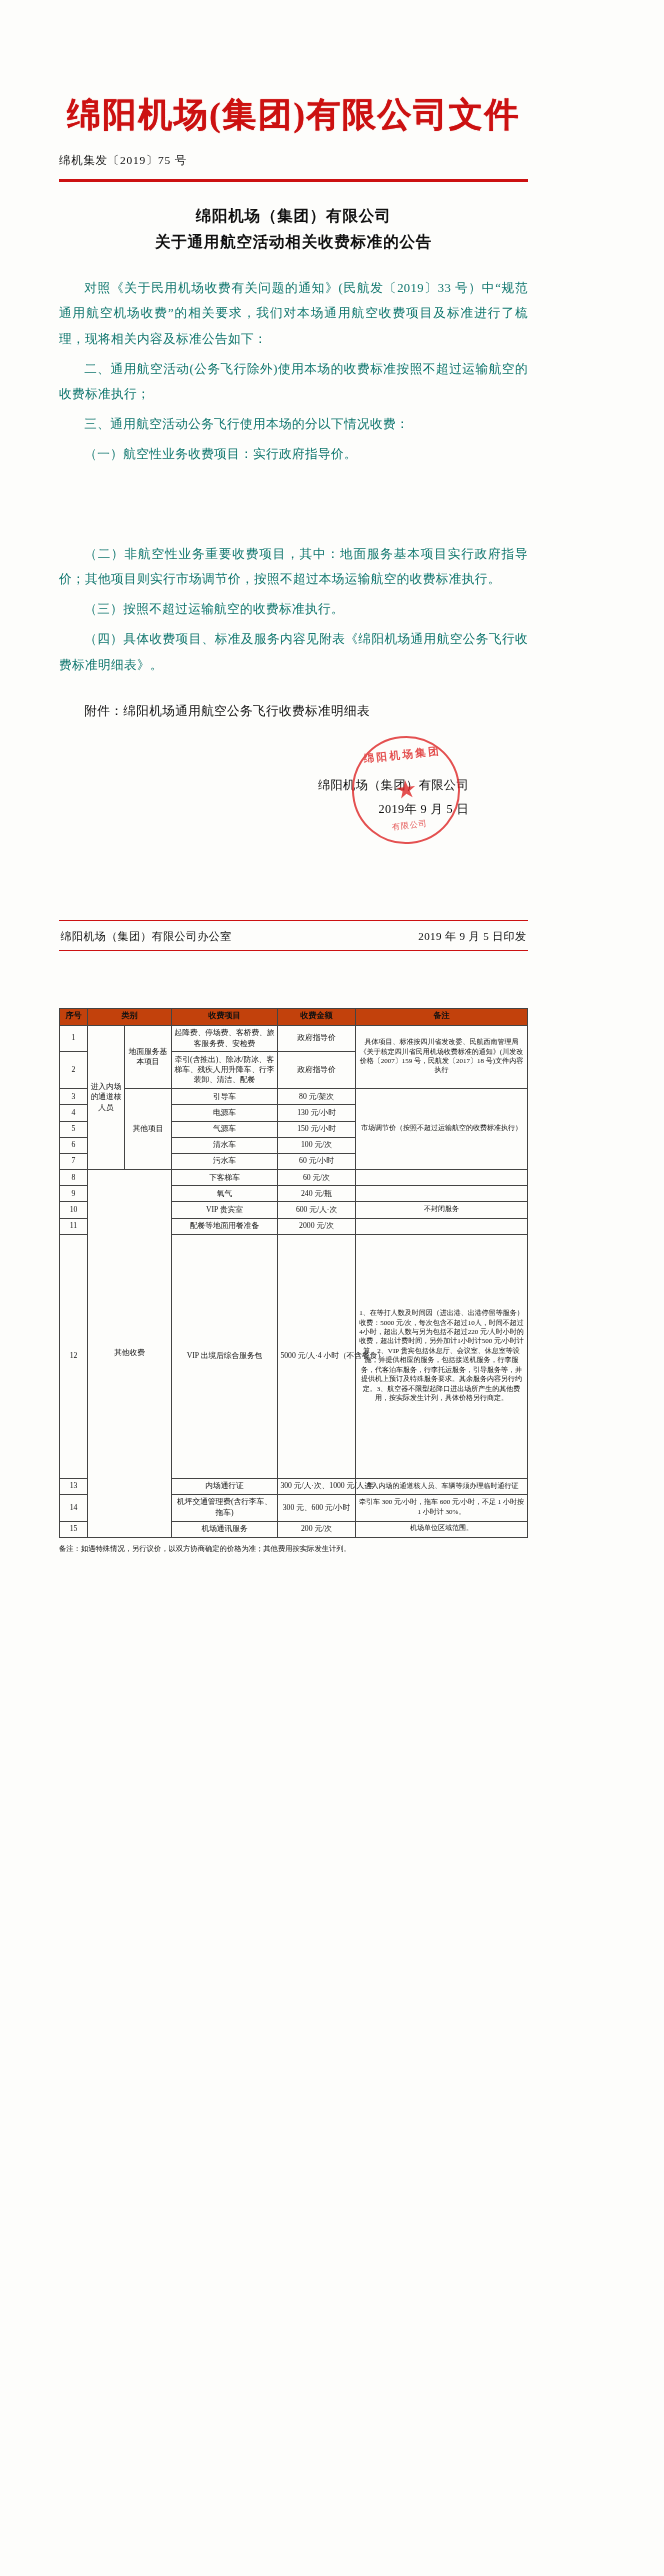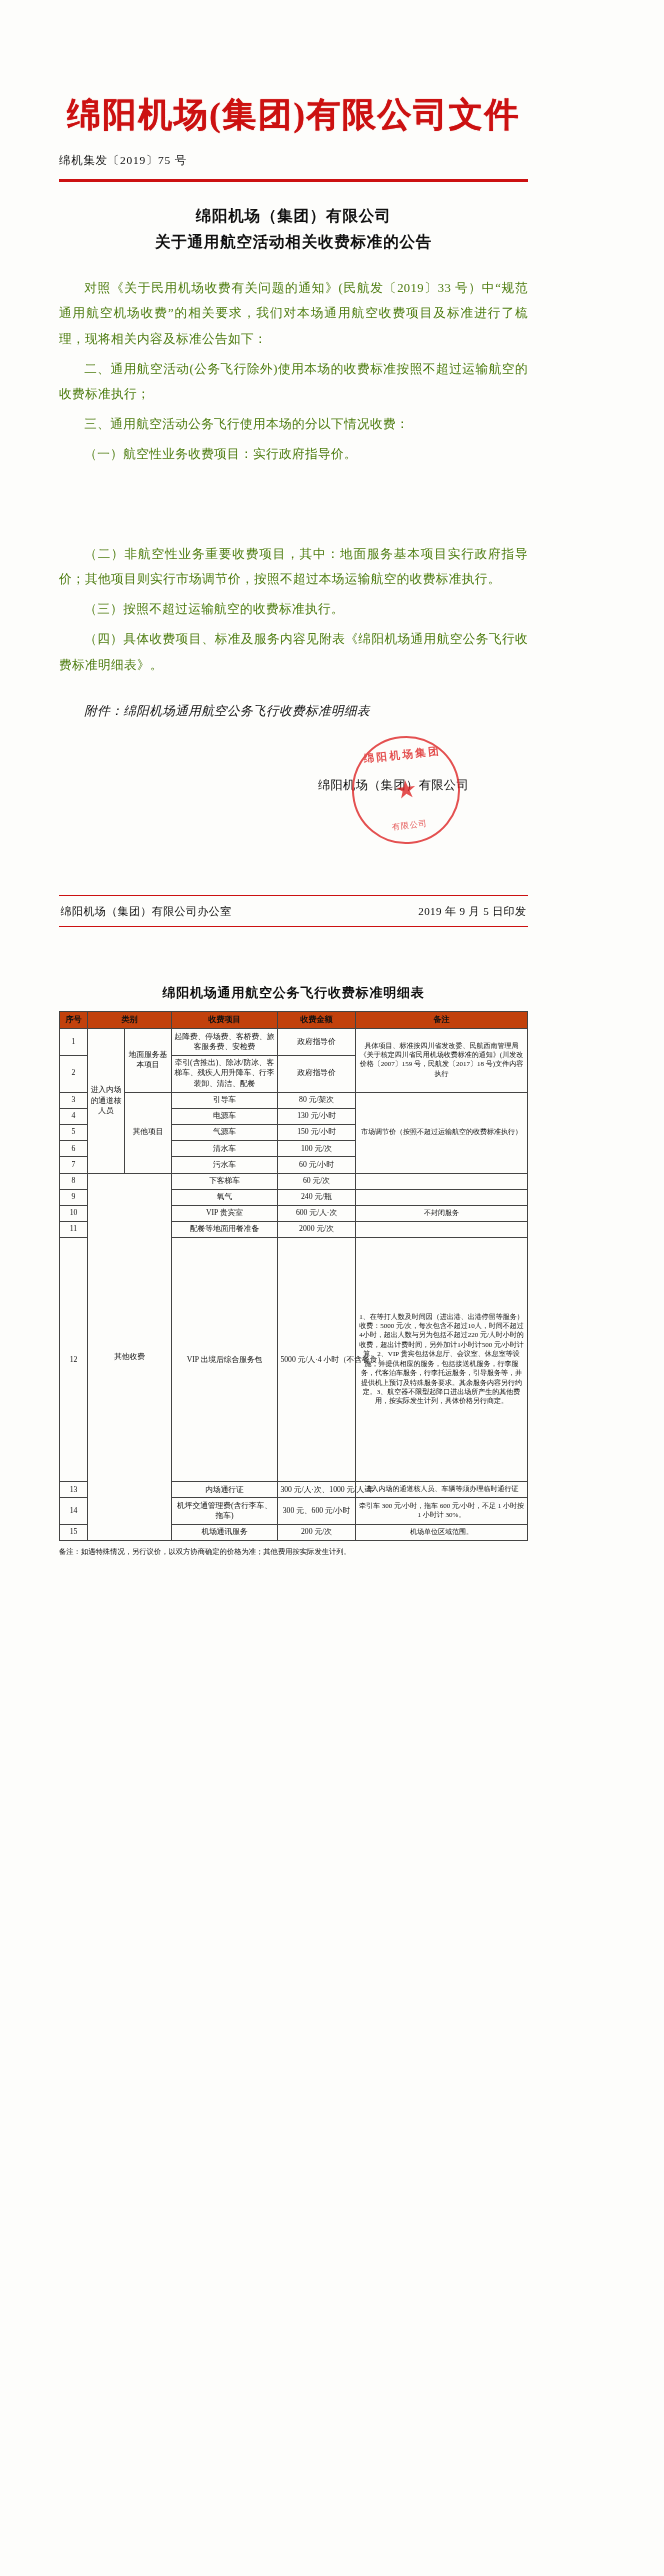--- a/index.html
+++ b/index.html
@@ -25,25 +25,25 @@
   }
   .red-rule{
     height:2.4px;background:#cc1111;margin:4.9px 0 21px 0;width:100%;
   }
   
   .subject{
     text-align:center;font-size:15.5px;font-weight:bold;line-height:1.7;margin:11.4px 0 21px 0;color:#111;
     letter-spacing:0.8px;
   }
   p.para{
-    font-size:12.6px;line-height:2.0;text-indent:2em;margin:0 0 4.9px 0;color:#4d7c0f;
+    font-size:12.6px;line-height:2.0;text-indent:2em;margin:0 0 4.9px 0;color:#0f766e;
     text-align:justify;letter-spacing:0.4px;
   }
   .gap{height:70px;}
-  .attach{font-size:12.6px;line-height:2.0;text-indent:2em;margin:21px 0 0 0;color:#111;letter-spacing:0.4px;font-style:italic;}
+  .attach{font-size:12.6px;line-height:2.0;text-indent:2em;margin:21px 0 0 0;color:#111;letter-spacing:0.4px;}
   
   .sign-block{
     margin-top:49px;text-align:right;padding-right:59px;position:relative;
   }
   .sign-line{font-size:12.2px;line-height:2.0;color:#111;letter-spacing:0.4px;}
   .seal{
     position:absolute;right:68px;top:-37px;width:104px;height:104px;border-radius:50%;
     border:2.4px solid #d22;opacity:.78;
     display:flex;align-items:center;justify-content:center;
     transform:rotate(-6deg);
@@ -112,31 +112,31 @@
     <p class="para">（四）具体收费项目、标准及服务内容见附表《绵阳机场通用航空公务飞行收费标准明细表》。</p>
     <p class="attach">附件：绵阳机场通用航空公务飞行收费标准明细表</p>
 
     <div class="sign-block">
       <div class="seal">
         <div class="seal-top">绵阳机场集团</div>
         <div class="inner-star">★</div>
         <div class="seal-bottom">有限公司</div>
       </div>
       <div class="sign-line">绵阳机场（集团）有限公司</div>
+      <div class="sign-line">2019年 9 月 5 日</div>
     </div>
 
     <div class="footer-rule"></div>
     <div class="footer">
       <span>绵阳机场（集团）有限公司办公室</span>
       <span>2019 年 9 月 5 日印发</span>
     </div>
     <div class="footer-rule2"></div>
 
     <div class="table-wrap">
-      <div class="table-title">绵阳机场通用航空公务飞行收费标准明细表</div>
       <table class="fee">
         <colgroup>
           <col style="width:28px">
           <col style="width:37px">
           <col style="width:47px">
           <col style="width:106px">
           <col style="width:78px">
           <col>
         </colgroup>
         <thead>

